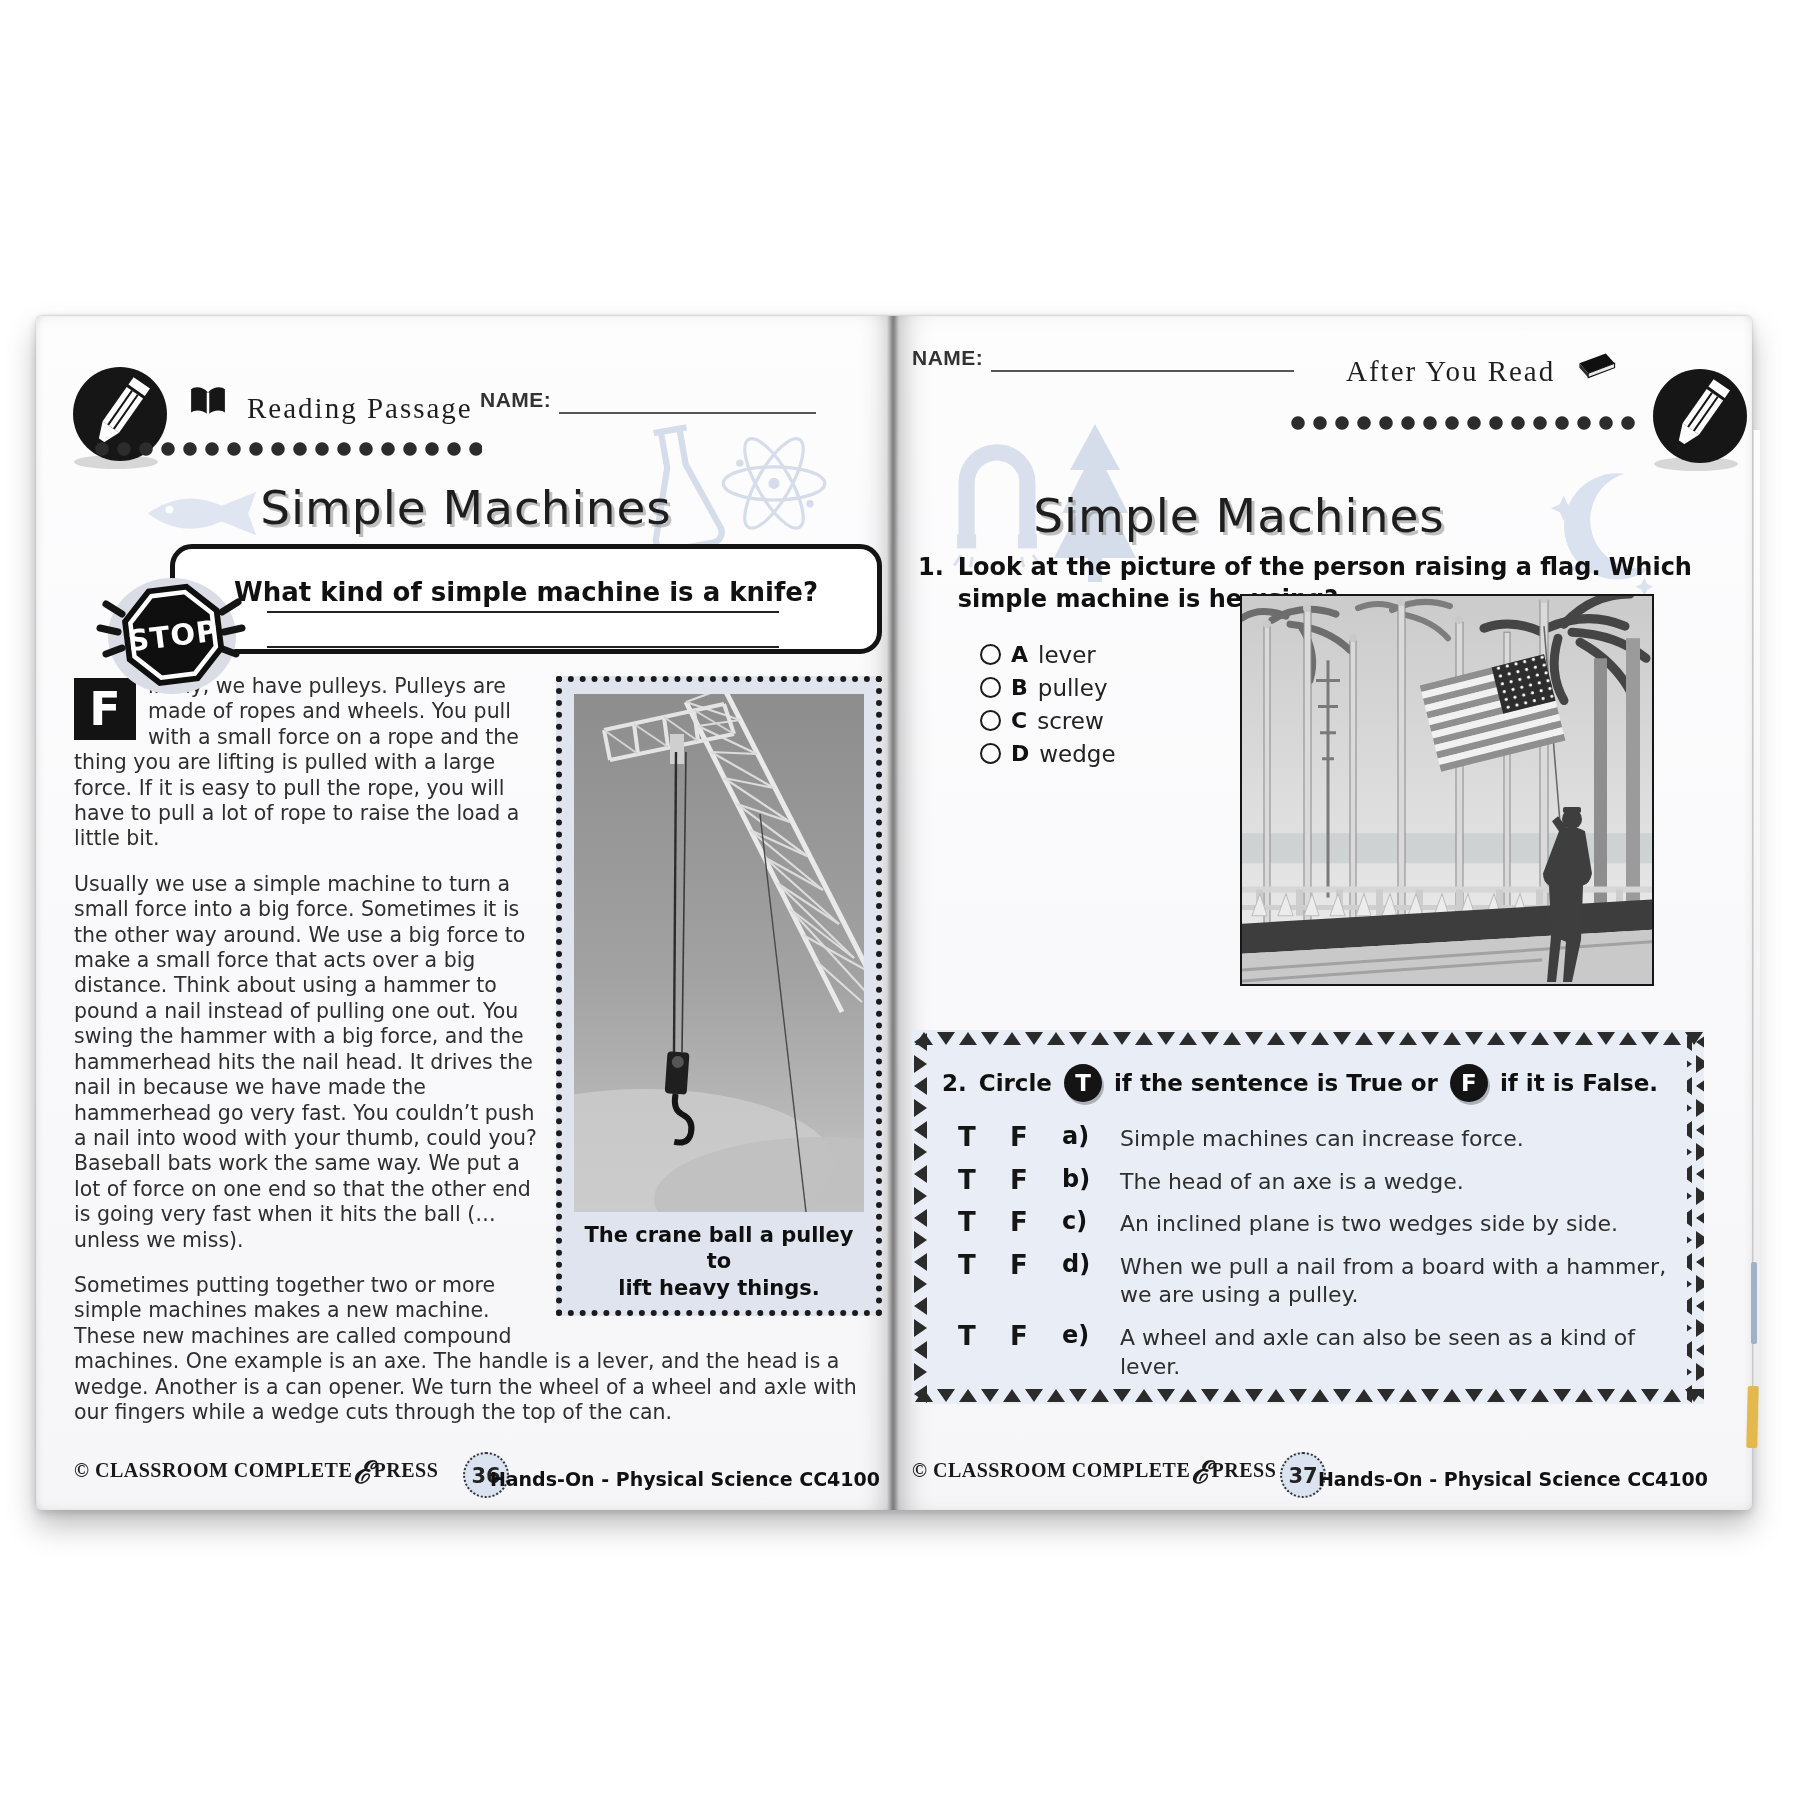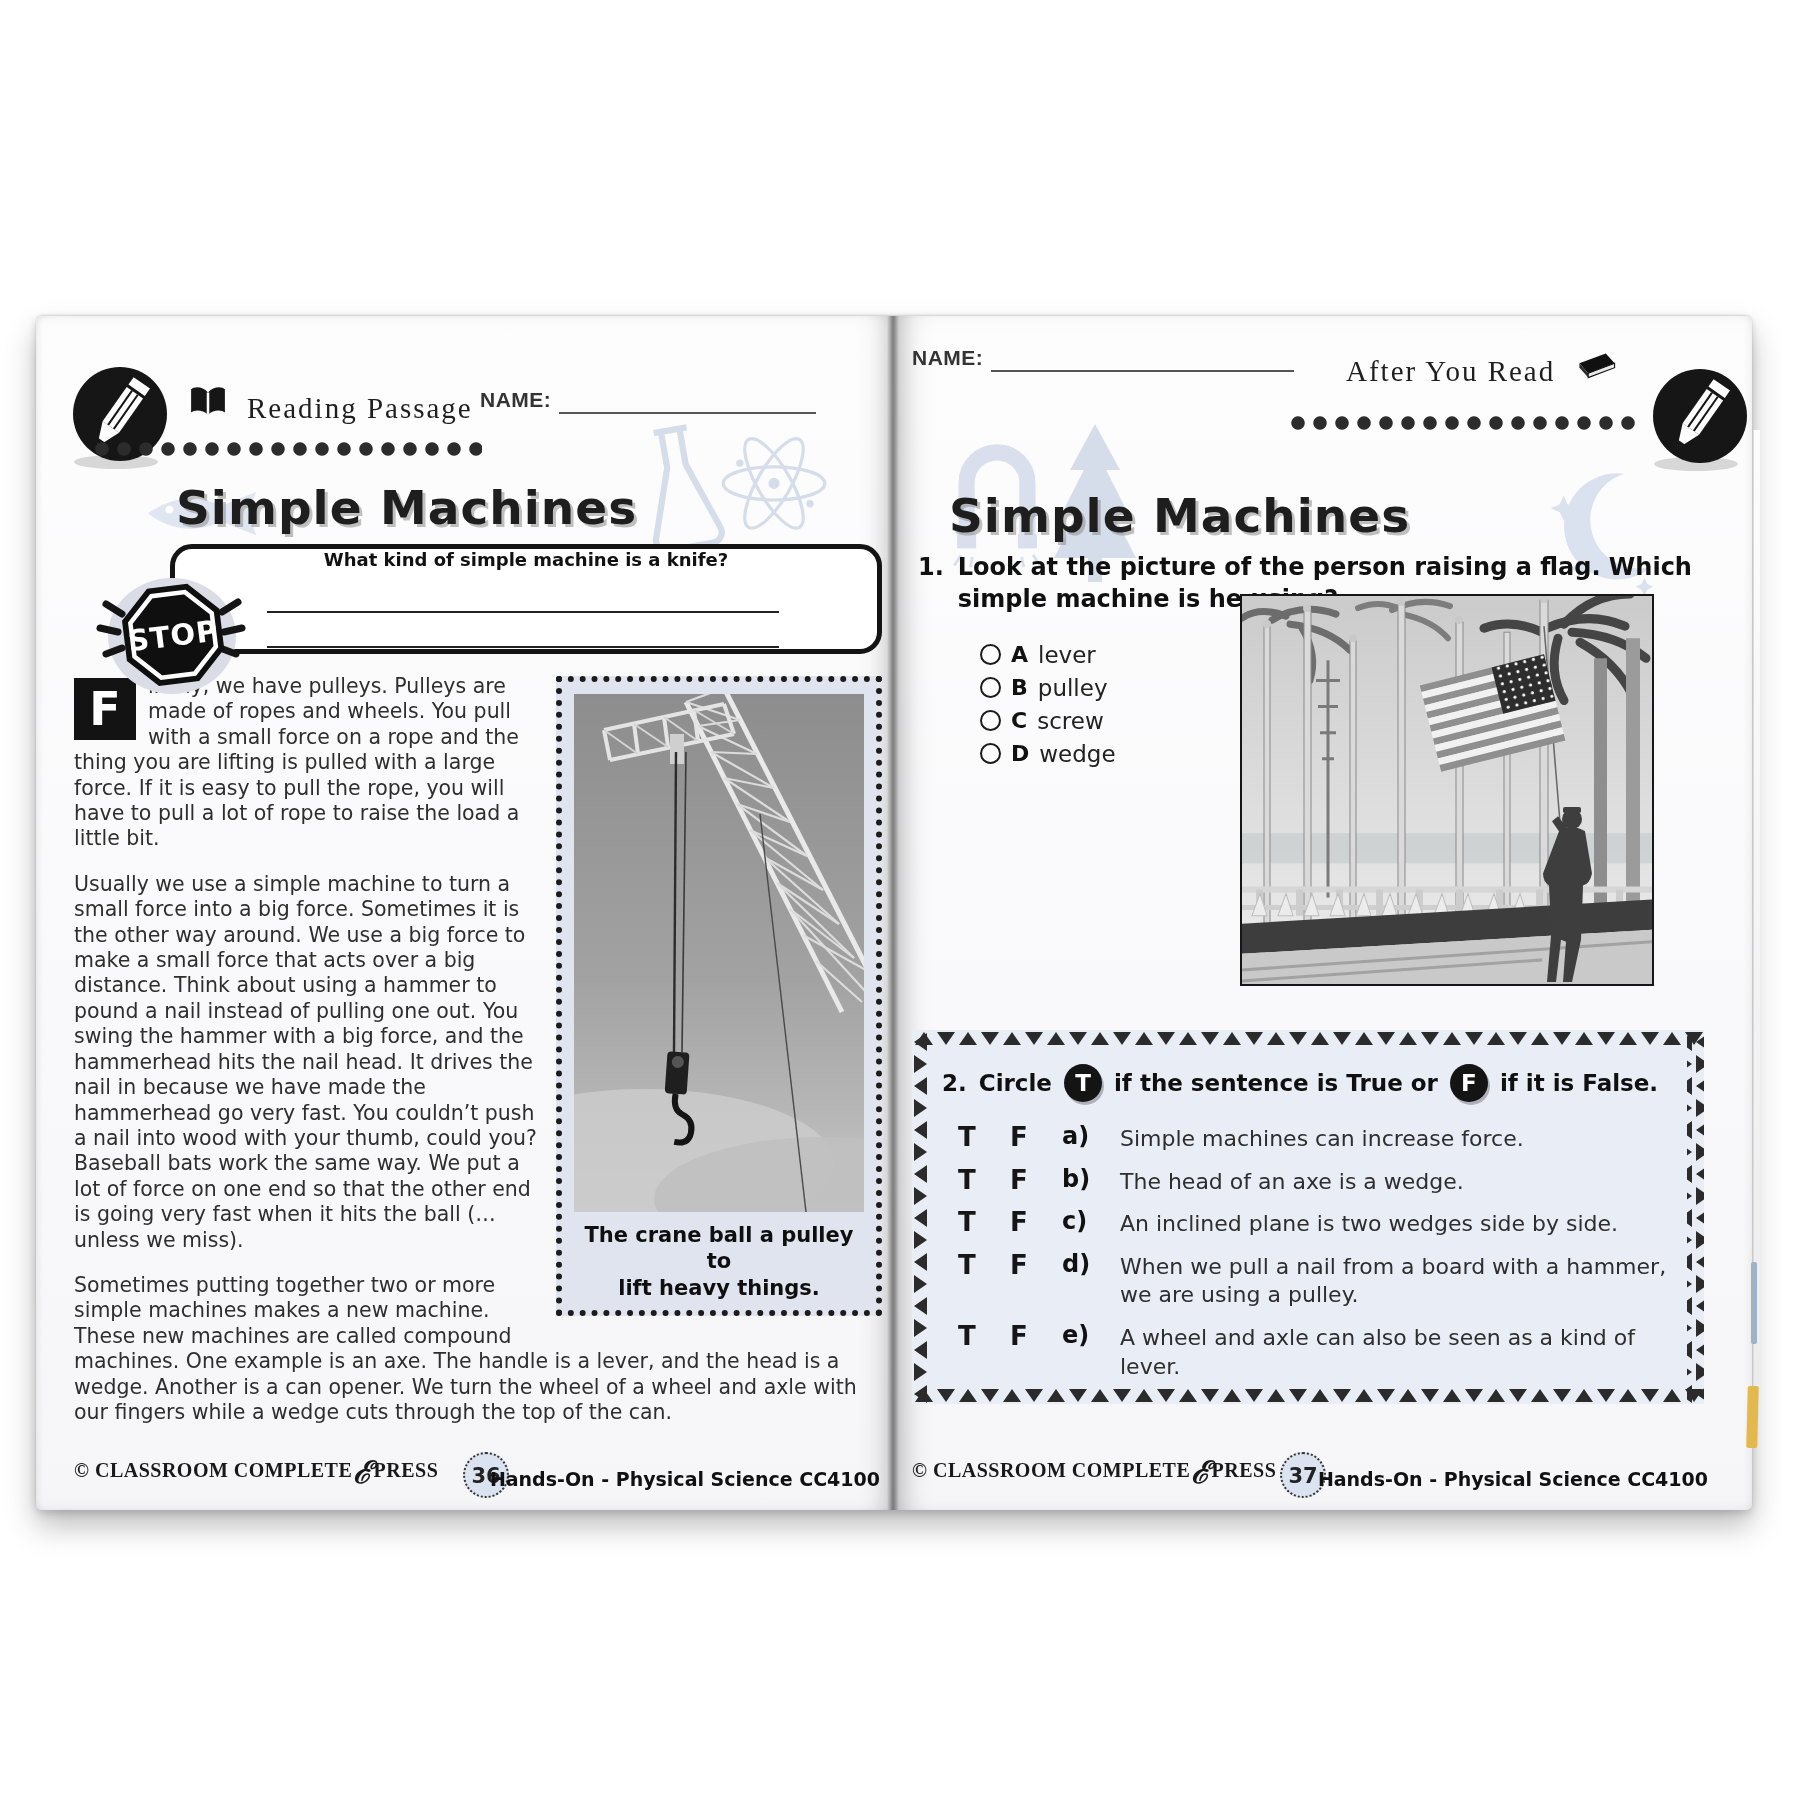--- a/index.html
+++ b/index.html
@@ -16,26 +16,26 @@
   .abs{position:absolute;}
   
   .pencil-badge{position:absolute;width:100px;height:106px;}
   .head-label{position:absolute;display:flex;align-items:flex-end;gap:20px;
       font-family:Liberation Serif, serif;font-size:29px;letter-spacing:2px;color:#1f1f1f;}
   .dotrow{position:absolute;height:14px;background-image:radial-gradient(circle at 8px 7px,#2c2c2c 6.2px,transparent 7.2px);
       background-size:22px 14px;background-repeat:repeat-x;}
   .name-row{position:absolute;display:flex;font-family:"Liberation Sans",sans-serif;
       font-size:21px;letter-spacing:.5px;color:#333;font-weight:bold;}
   .name-line{flex:1;border-bottom:2px solid #555;height:24px;margin-left:8px;}
-  .page-title{position:absolute;font-weight:700;font-size:47px;letter-spacing:1px;color:#1e1e1e;
+  .page-title{position:absolute;text-align:center;font-weight:400;font-size:47px;letter-spacing:1px;color:#1e1e1e;
       text-shadow:3px 3px 0 rgba(140,140,140,.55);}
   
   .stop-box{position:absolute;left:134px;top:228px;width:712px;height:110px;border:5px solid #141414;
       border-radius:22px;background:#fff;box-sizing:border-box;z-index:2;}
-  .stop-q{margin-top:0;text-align:center;font-weight:bold;font-size:18px;color:#111;}
+  .stop-q{margin-top:28px;text-align:center;font-weight:bold;font-size:26px;color:#111;}
   .ans-line{position:absolute;left:92px;right:98px;border-bottom:2.5px solid #222;}
   .stop-sign{position:absolute;left:58px;top:246px;width:152px;height:142px;z-index:3;}
   
   .passage{position:absolute;left:38px;top:358px;width:808px;font-size:20.5px;line-height:1.24;color:#2e2e2e;}
   .passage p{margin:0 0 20px;}
   .dropcap{float:left;width:62px;height:62px;background:#131313;color:#fff;text-align:center;
       font-weight:800;font-size:46px;line-height:62px;margin:4px 12px 4px 0;}
   .figure{float:right;width:326px;height:640px;margin:0 0 8px 14px;border:6px dotted #1c1c1c;
       background:#dfe4ee;padding:12px 12px 6px;box-sizing:border-box;}
   .figure svg{width:100%;height:518px;display:block;}

